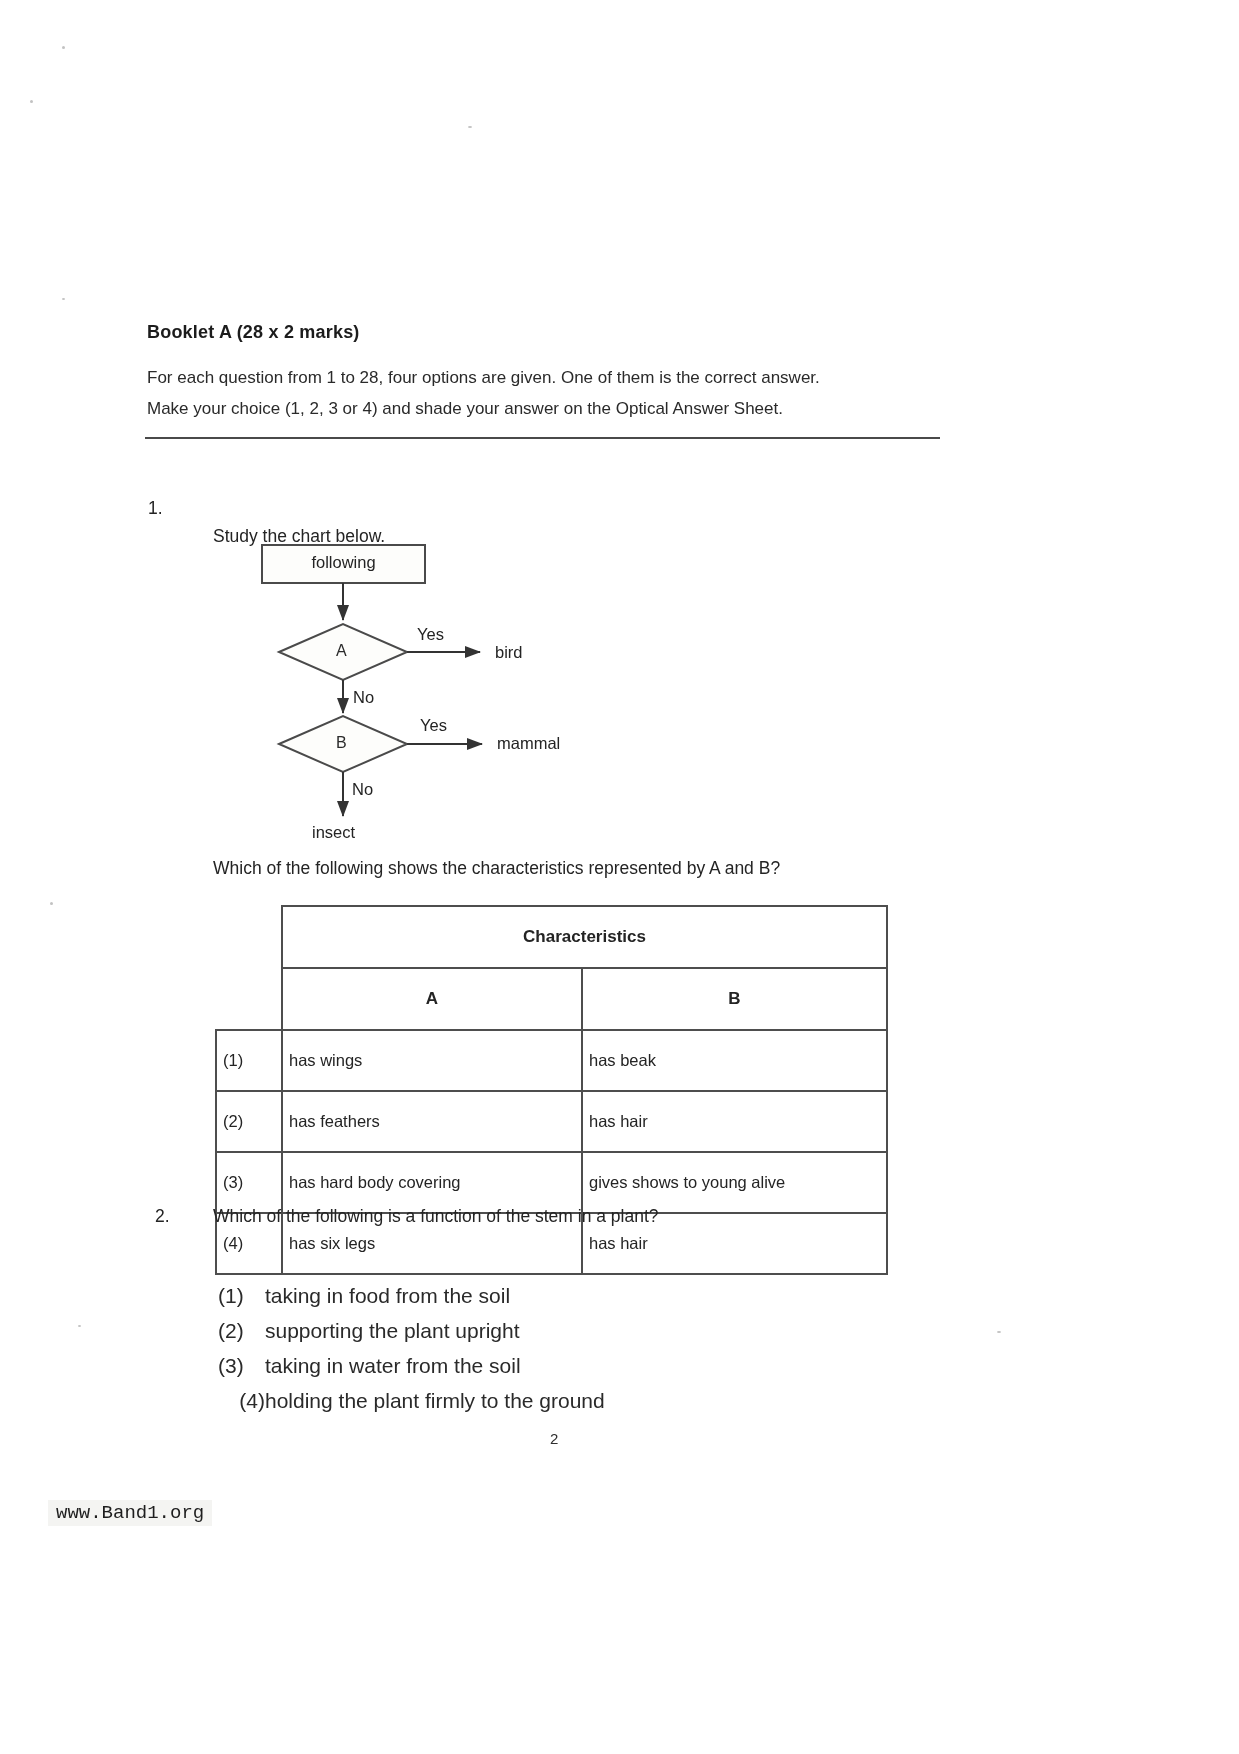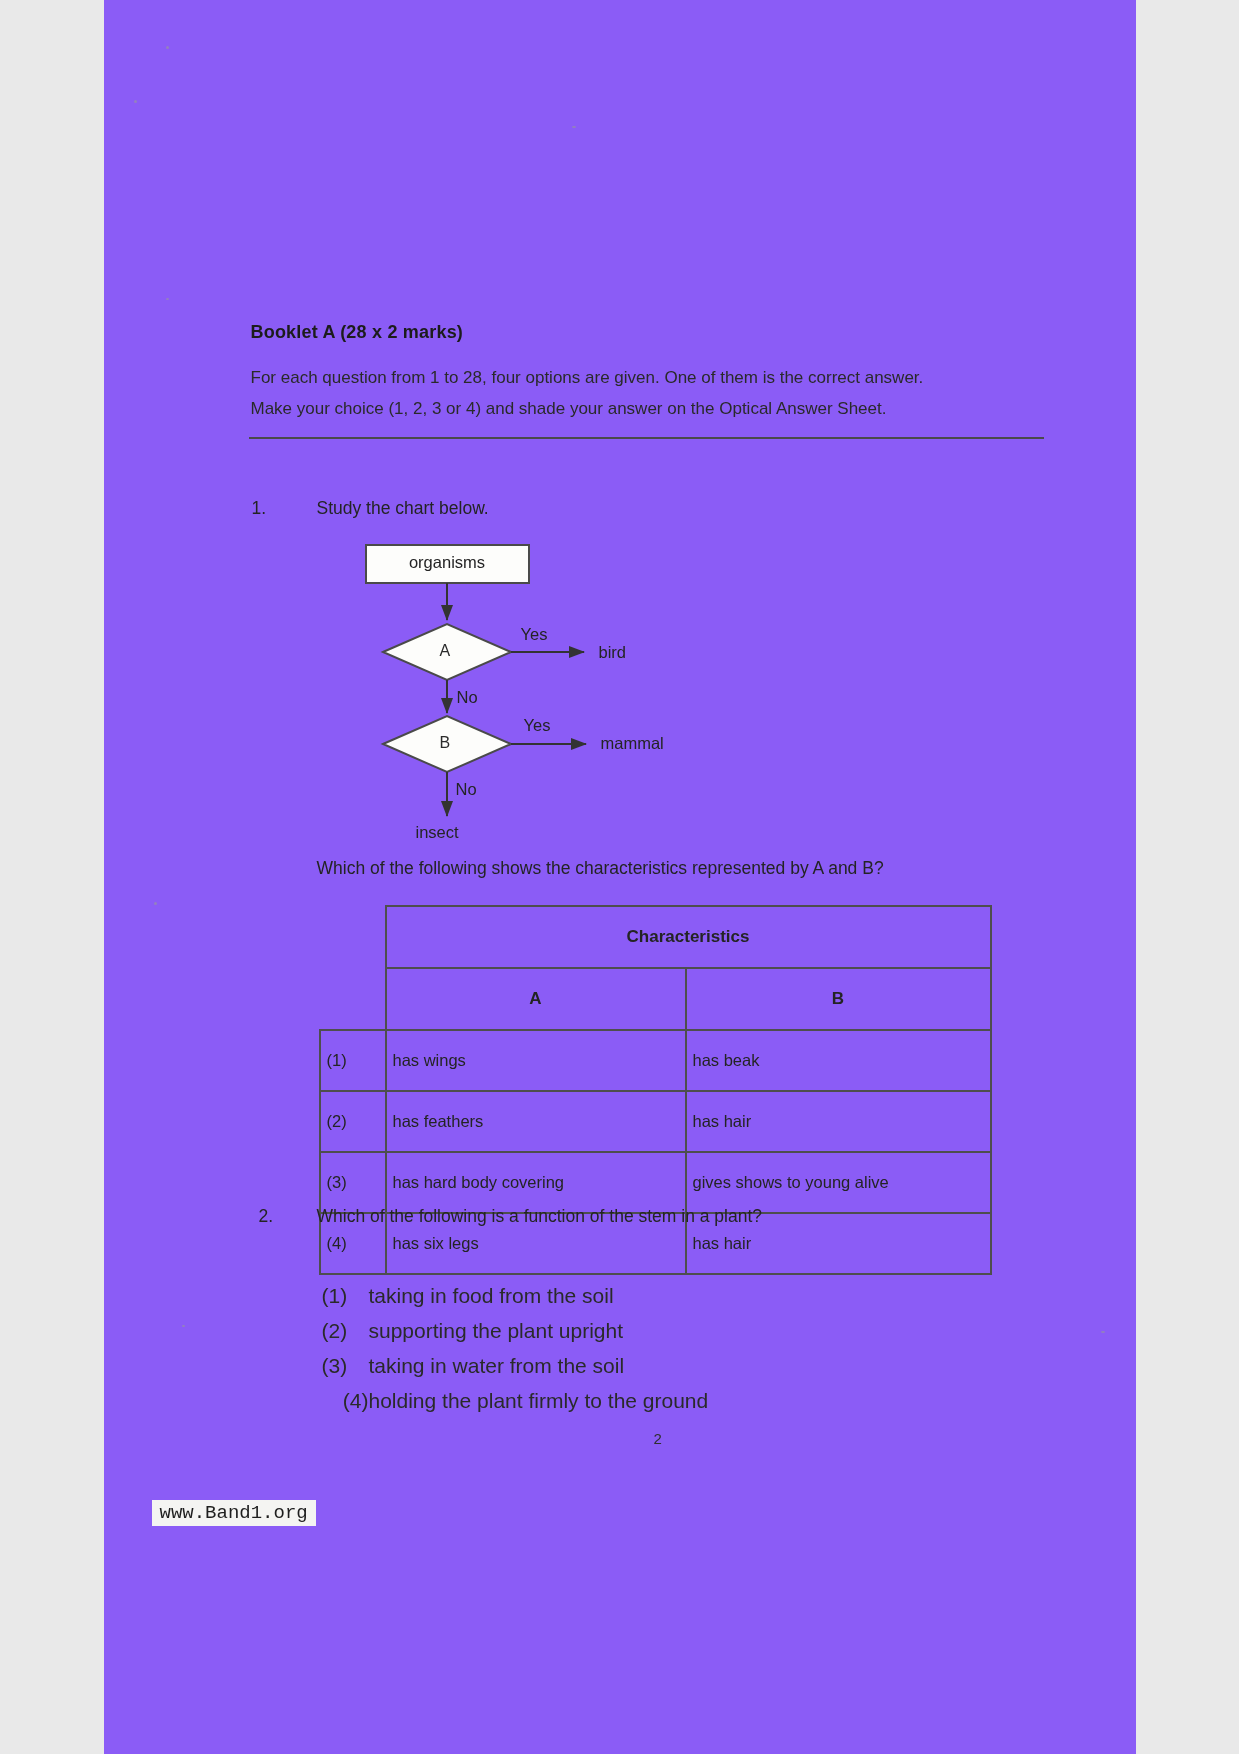--- a/index.html
+++ b/index.html
@@ -1,22 +1,22 @@
 <!DOCTYPE html>
 <html><head>
 <meta charset="utf-8">
 <style>
   * { margin:0; padding:0; box-sizing:border-box; }
   html,body { background:#e9e9e9; }
   body { font-family:"Liberation Sans", sans-serif; }
   .page {
     position:relative;
-    width:1032px; height:1754px;
+    width:1239px; height:1754px;
     margin:0 auto;
-    background:#8b5cf6;
+    background:#ffffff;
     color:#262626;
     overflow:hidden;
   }
 
   
   .booklet-title {
     position:absolute; left:147px; top:322px;
     font-size:18px; font-weight:bold; color:#1c1c1c;
     letter-spacing:0.2px;
   }
@@ -74,21 +74,21 @@
 <div class="page">
 
   <div class="booklet-title">Booklet A (28 x 2 marks)</div>
   <div class="instructions">
     <div>For each question from 1 to 28, four options are given. One of them is the correct answer.</div>
     <div>Make your choice (1, 2, 3 or 4) and shade your answer on the Optical Answer Sheet.</div>
   </div>
   <div class="rule"></div>
 
   <div class="qnum" style="left:148px; top:498px;">1.</div>
-  <div class="qprompt" style="left:213px; top:498px;">Study the chart below.</div>
+  <div class="qprompt" style="left:213px; top:526px;">Study the chart below.</div>
 
   <div class="flowchart">
     <svg width="430" height="315" viewBox="0 0 430 315">
       <defs>
         <marker id="ah" markerWidth="10" markerHeight="8" refX="7.5" refY="3" orient="auto">
           <path d="M0,0 L8,3 L0,6 z" fill="#333"></path>
         </marker>
       </defs>
 
       <rect x="12" y="5" width="163" height="38" fill="#fdfdfb" stroke="#4a4a4a" stroke-width="2"></rect>
@@ -101,21 +101,21 @@
 
       <line x1="93" y1="140" x2="93" y2="173" stroke="#333" stroke-width="2" marker-end="url(#ah)"></line>
 
       <polygon points="29,204 93,176 157,204 93,232" fill="#fdfdfb" stroke="#4a4a4a" stroke-width="2"></polygon>
 
       <line x1="157" y1="204" x2="232" y2="204" stroke="#333" stroke-width="2" marker-end="url(#ah)"></line>
 
       <line x1="93" y1="232" x2="93" y2="276" stroke="#333" stroke-width="2" marker-end="url(#ah)"></line>
     </svg>
 
-    <div class="fc-label" style="left:12px; top:13px; width:163px; text-align:center;">organisms</div>
+    <div class="fc-label" style="left:12px; top:13px; width:163px; text-align:center;">following</div>
     <div class="fc-node-label" style="left:86px; top:102px;">A</div>
     <div class="fc-label" style="left:167px; top:85px;">Yes</div>
     <div class="fc-label" style="left:245px; top:103px;">bird</div>
     <div class="fc-label" style="left:103px; top:148px;">No</div>
     <div class="fc-node-label" style="left:86px; top:194px;">B</div>
     <div class="fc-label" style="left:170px; top:176px;">Yes</div>
     <div class="fc-label" style="left:247px; top:194px;">mammal</div>
     <div class="fc-label" style="left:102px; top:240px;">No</div>
     <div class="fc-label" style="left:62px; top:283px;">insect</div>
   </div>

